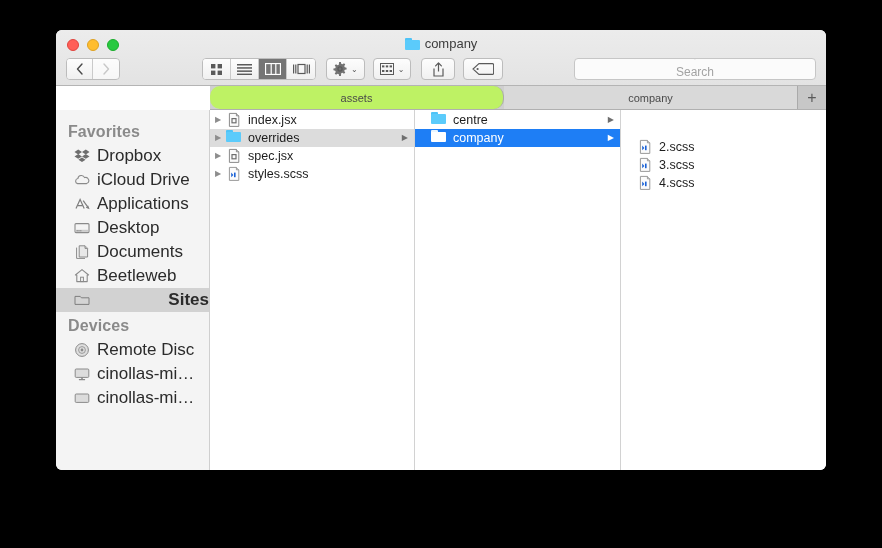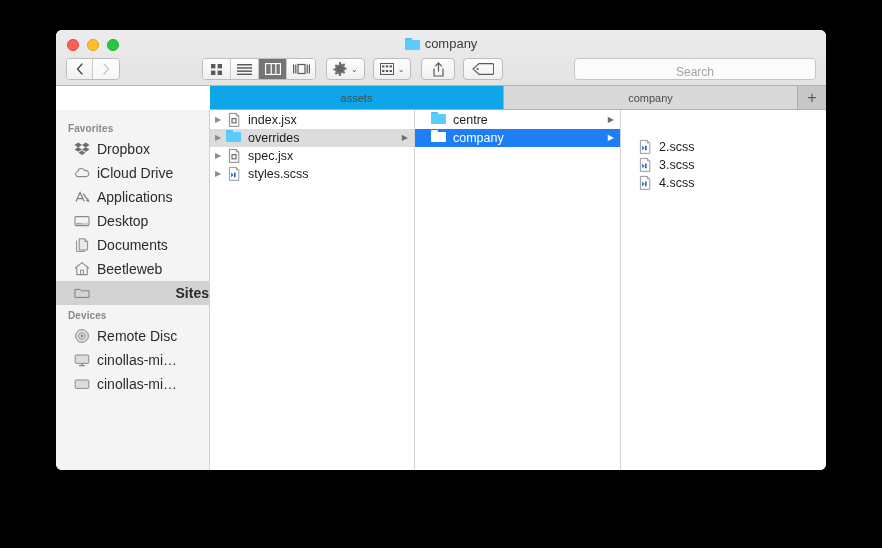--- a/index.html
+++ b/index.html
@@ -97,43 +97,43 @@
   .tabbar {
     height: 24px; display: flex; flex: 0 0 auto;
     border-bottom: 1px solid #b0b0b0; background: #cfcfcf;
     margin-left: 154px;
   }
   .tab {
     flex: 1; display: flex; align-items: center; justify-content: center;
     font-size: 11px; color: #4a4a4a;
     border-right: 1px solid #aaa;
   }
-  .tab.inactive { background: #0ea5e9; }
+  .tab.inactive { background: #bef264; border-radius: 10px; }
   .tab.active   { background: #d9d9d9; }
   .tab-add {
     width: 28px; display: flex; align-items: center; justify-content: center;
     background: #c7c7c7; font-size: 16px; color: #5a5a5a; font-weight: 300;
   }
 
   
   .body { flex: 1; display: flex; min-height: 0; }
 
   
   .sidebar {
     width: 154px; background: #f4f4f4;
     border-right: 1px solid #cfcfcf;
     padding-top: 8px; overflow: hidden; flex: 0 0 auto;
   }
   .sb-head {
-    font-size: 10px; color: #8a8a8a; font-weight: bold;
+    font-size: 16px; color: #8a8a8a; font-weight: bold;
     padding: 5px 0 3px 12px; letter-spacing: .1px;
   }
   .sb-item {
     height: 24px; display: flex; align-items: center; gap: 7px;
-    padding-left: 18px; font-size: 14px; color: #2b2b2b;
+    padding-left: 18px; font-size: 17px; color: #2b2b2b;
   }
   .sb-item.selected { background: #d2d2d2; font-weight: bold; justify-content: space-between; }
   .sb-ico { width: 16px; height: 16px; flex: 0 0 16px; position: relative; }
   .sb-label { white-space: nowrap; overflow: hidden; }
 
   
   .columns { flex: 1; display: flex; min-width: 0; background: #fff; }
   .col {
     border-right: 1px solid #d2d2d2;
     overflow: hidden; flex: 0 0 auto; padding-top: 1px;

